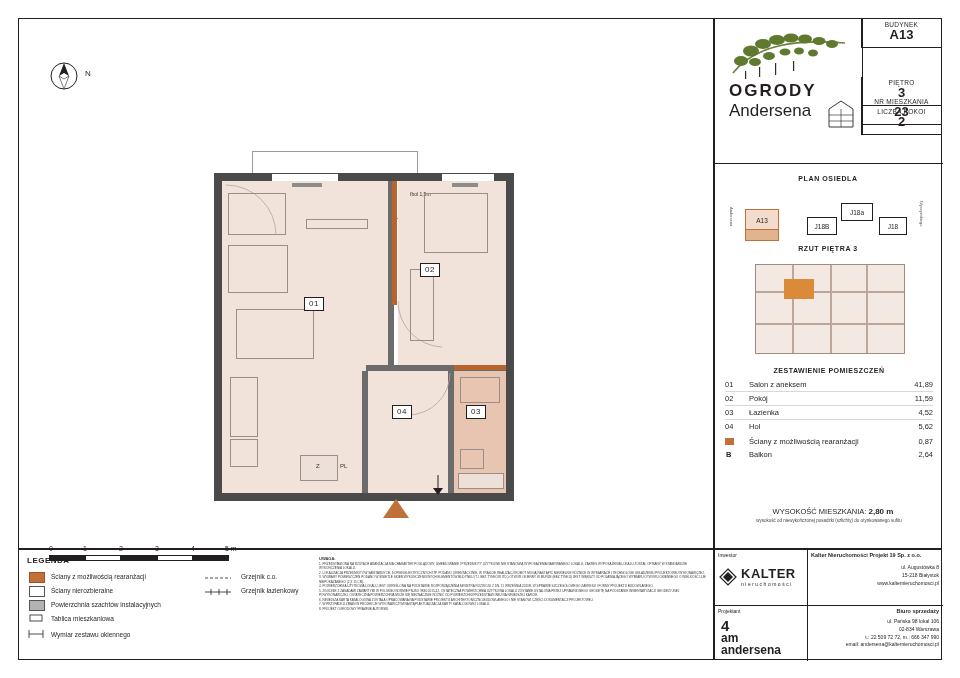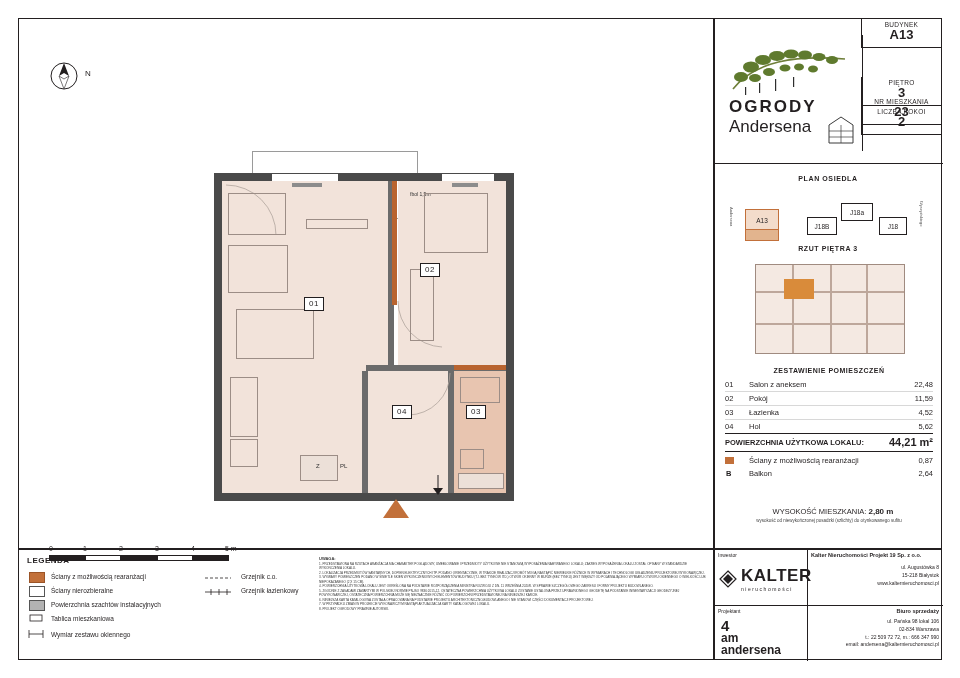--- a/index.html
+++ b/index.html
@@ -44,21 +44,21 @@
   .sb-lab{position:absolute;top:-4px;font-size:7px;}
 
   
   #legend-area .lg-title{position:absolute;left:8px;top:6px;font-size:8px;font-weight:bold;letter-spacing:.5px;}
   .lg-row{position:absolute;font-size:6.5px;}
   .lg-sw{position:absolute;width:14px;height:9px;border:1px solid #555;}
   .uwagi{position:absolute;left:300px;top:6px;width:390px;font-size:3.1px;line-height:1.45;color:#3a3a3a;}
   .uwagi b{font-size:4px;}
 
   
-  #logo-box{position:absolute;left:0;top:16px;width:148px;height:116px;border-right:1px solid #231f20;box-sizing:border-box;}
+  #logo-box{position:absolute;left:0;top:0;width:148px;height:116px;border-right:1px solid #231f20;box-sizing:border-box;}
   .hdr-cell{position:absolute;right:0;width:80px;border-bottom:1px solid #231f20;border-left:0;box-sizing:border-box;text-align:center;}
   .hdr-lab{font-size:6.5px;letter-spacing:.3px;margin-top:2px;}
   .hdr-val{font-size:13px;font-weight:bold;line-height:13px;}
   #addr-cell{position:absolute;left:0;top:116px;width:148px;height:28px;border-right:1px solid #231f20;box-sizing:border-box;
              display:flex;align-items:center;justify-content:center;font-size:8.5px;font-weight:bold;}
 
   .sec-title{position:absolute;width:100%;text-align:center;font-size:7px;font-weight:bold;letter-spacing:.6px;}
 
   
   #estate{position:absolute;left:14px;top:176px;width:200px;height:56px;}
@@ -87,21 +87,21 @@
   
   #hnote{position:absolute;left:0;top:488px;width:228px;text-align:center;}
   .hn1{font-size:7.5px;padding-left:8px;}
   .hn1 b{font-size:8px;}
   .hn2{font-size:4.5px;color:#444;margin-top:2px;}
 
   
   .tb-l{position:absolute;left:0;width:92px;box-sizing:border-box;border-right:1px solid #231f20;}
   .tb-lab{font-size:5px;margin:2px 0 0 3px;}
   .tb-r{position:absolute;left:92px;width:136px;box-sizing:border-box;}
-  .kalter{font-size:17px;font-weight:bold;letter-spacing:.5px;}
+  .kalter{font-size:13px;font-weight:bold;letter-spacing:.5px;}
   .kalter-sub{font-size:5px;letter-spacing:1.5px;}
   .inv-txt{font-size:5px;line-height:1.55;}
   .arch{font-size:12px;font-weight:bold;line-height:12px;}
   .biuro{font-size:5.5px;font-weight:bold;text-align:right;}
   .biuro-txt{font-size:5px;line-height:1.55;text-align:right;}
 
   .hr-h{position:absolute;background:#231f20;height:1px;}
   .hr-v{position:absolute;background:#231f20;width:1px;}
 </style>
 </head>
@@ -338,42 +338,38 @@
       <div class="fm-l" style="left:110px;top:0;width:2px;height:88px;"></div>
       <div class="fm-hl" style="left:28px;top:14px;width:30px;height:20px;"></div>
     </div>
 
     <div id="tbl">
       <div class="tbl-title">ZESTAWIENIE POMIESZCZEŃ</div>
 
       <div class="trow">
         <span class="tnum">01</span>
         <span class="tname">Salon z aneksem</span>
-        <span class="tval">22,48</span>
+        <span class="tval">41,89</span>
       </div>
       <div class="trow">
         <span class="tnum">02</span>
         <span class="tname">Pokój</span>
         <span class="tval">11,59</span>
       </div>
       <div class="trow">
         <span class="tnum">03</span>
         <span class="tname">Łazienka</span>
         <span class="tval">4,52</span>
       </div>
       <div class="trow" style="border-bottom:none;">
         <span class="tnum">04</span>
         <span class="tname">Hol</span>
         <span class="tval">5,62</span>
       </div>
 
-      <div class="sumrow">
-        <span>POWIERZCHNIA UŻYTKOWA LOKALU:</span>
-        <span class="sumval">44,21 m²</span>
-      </div>
 
       <div class="trow" style="border-bottom:none;margin-top:2px;">
         <span class="sw-o"></span>
         <span class="tname">Ściany z możliwością rearanżacji</span>
         <span class="tval">0,87</span>
       </div>
       <div class="trow" style="border-bottom:none;">
         <span class="sw-b">B</span>
         <span class="tname">Balkon</span>
         <span class="tval">2,64</span>

